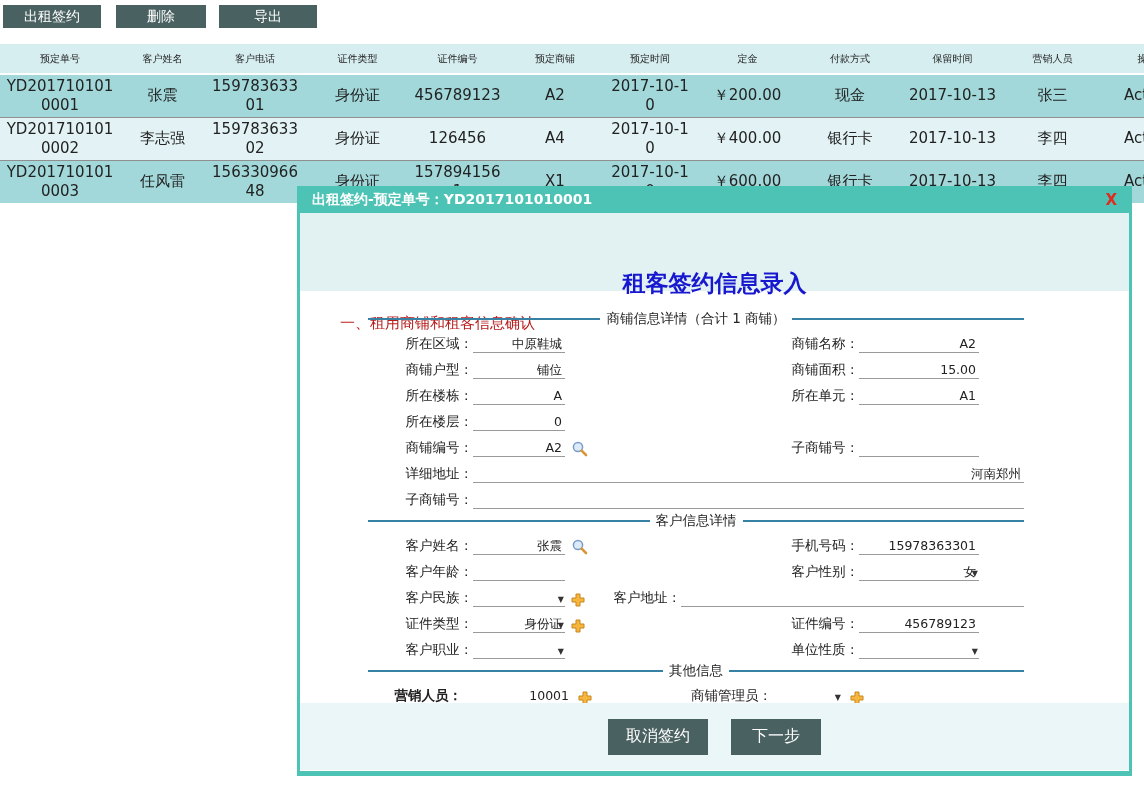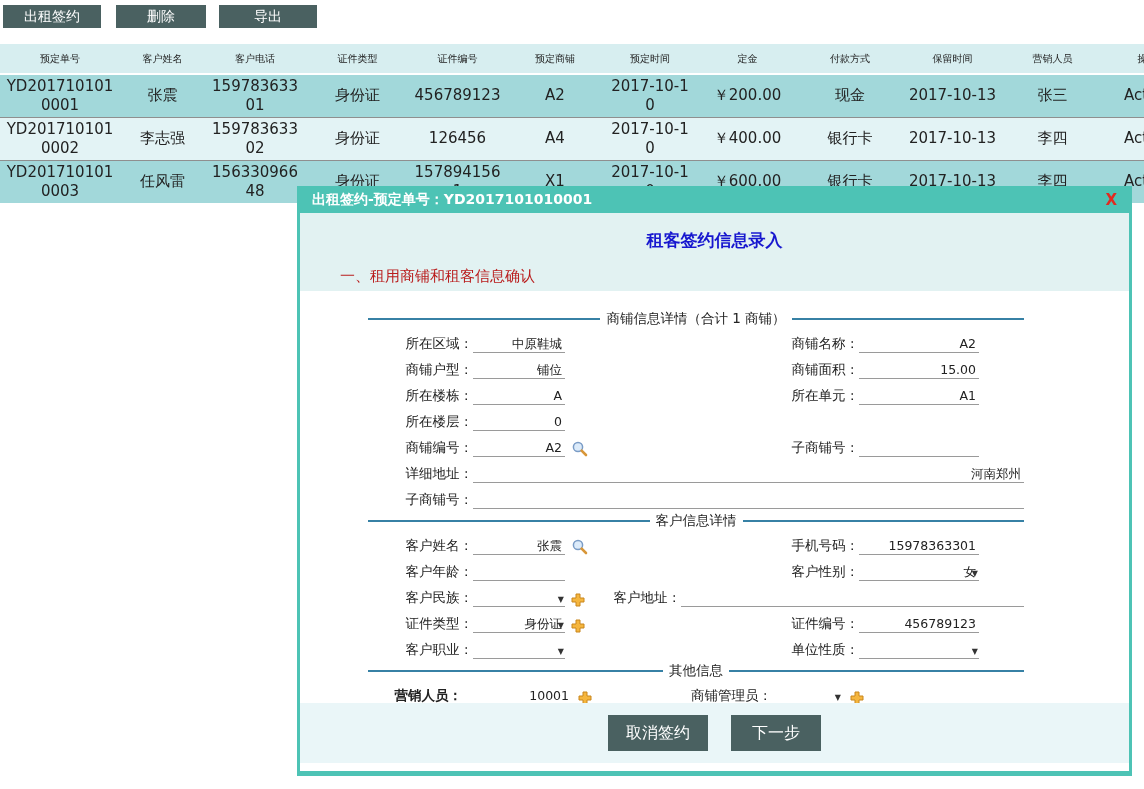--- a/index.html
+++ b/index.html
@@ -26,21 +26,21 @@
 
   
   .dialog { position:absolute; left:297px; top:186px; width:835px; height:590px;
     background:#fff; border-left:3px solid #4dc3b5; border-right:3px solid #4dc3b5;
     border-bottom:5px solid #4dc3b5; z-index:10; }
   .titlebar { background:#4dc3b5; height:27px; color:#fff; font-weight:bold; font-size:14px;
     display:flex; align-items:center; padding:0 12px; }
   .close-x { margin-left:auto; color:#e02b20; font-weight:bold; font-size:15px; cursor:pointer; }
 
   .top-area { background:#e2f2f2; height:78px; padding-top:16px; }
-  .form-title { text-align:center; color:#1717cf; font-weight:bold; font-size:17px; }
+  .form-title { text-align:center; color:#1717cf; font-weight:bold; font-size:23px;margin-top:39px; }
   .section-title { margin:15px 0 0 40px; font-size:15px; color:#b91c1c; }
 
   .white-area { background:#fff; height:412px; padding:18px 0 0 68px; overflow:hidden; }
   .fieldset { width:656px; }
   .legend { display:flex; align-items:center; font-size:13.5px; color:#222; height:20px; }
   .legend::before,.legend::after { content:""; flex:1; border-top:2px solid #3781a5; }
   .legend span { padding:0 6px; white-space:nowrap; }
 
   .frow { display:flex; align-items:flex-end; height:24px; margin-bottom:2px;
     font-size:13.5px; color:#222; }
@@ -55,21 +55,21 @@
   .gap-r { width:30px; display:flex; align-items:flex-end; padding-left:8px; height:20px; }
   .caret { position:absolute; right:1px; bottom:2px; font-size:8px; color:#333; line-height:8px; }
   .fld-flex { flex:1; }
   .lab-addr { width:82px; margin-left:8px; }
   .lab-m { width:94px;font-weight:bold; }
   .fld-m { width:110px; }
   .lab-mr { width:174px; }
   .fld-mr { width:70px; }
   .note-marketer { margin-left:99px; color:#222e92; font-size:13px; height:17px; line-height:15px; }
 
-  .bottom-area { background:#eaf6f8; height:60px; display:flex; align-items:center;
+  .bottom-area { background:#eaf6f8; height:67px; display:flex; align-items:center;
     justify-content:center; gap:23px; }
   .dbtn { background:#4a6161; color:#fff; border:none; height:36px; font-size:16px;
     display:flex; align-items:center; justify-content:center; cursor:pointer; }
   .dbtn.cancel { width:100px; }
   .dbtn.next { width:90px; }
 
   .icon-svg { display:block; }
 </style>
 </head>
 <body>

